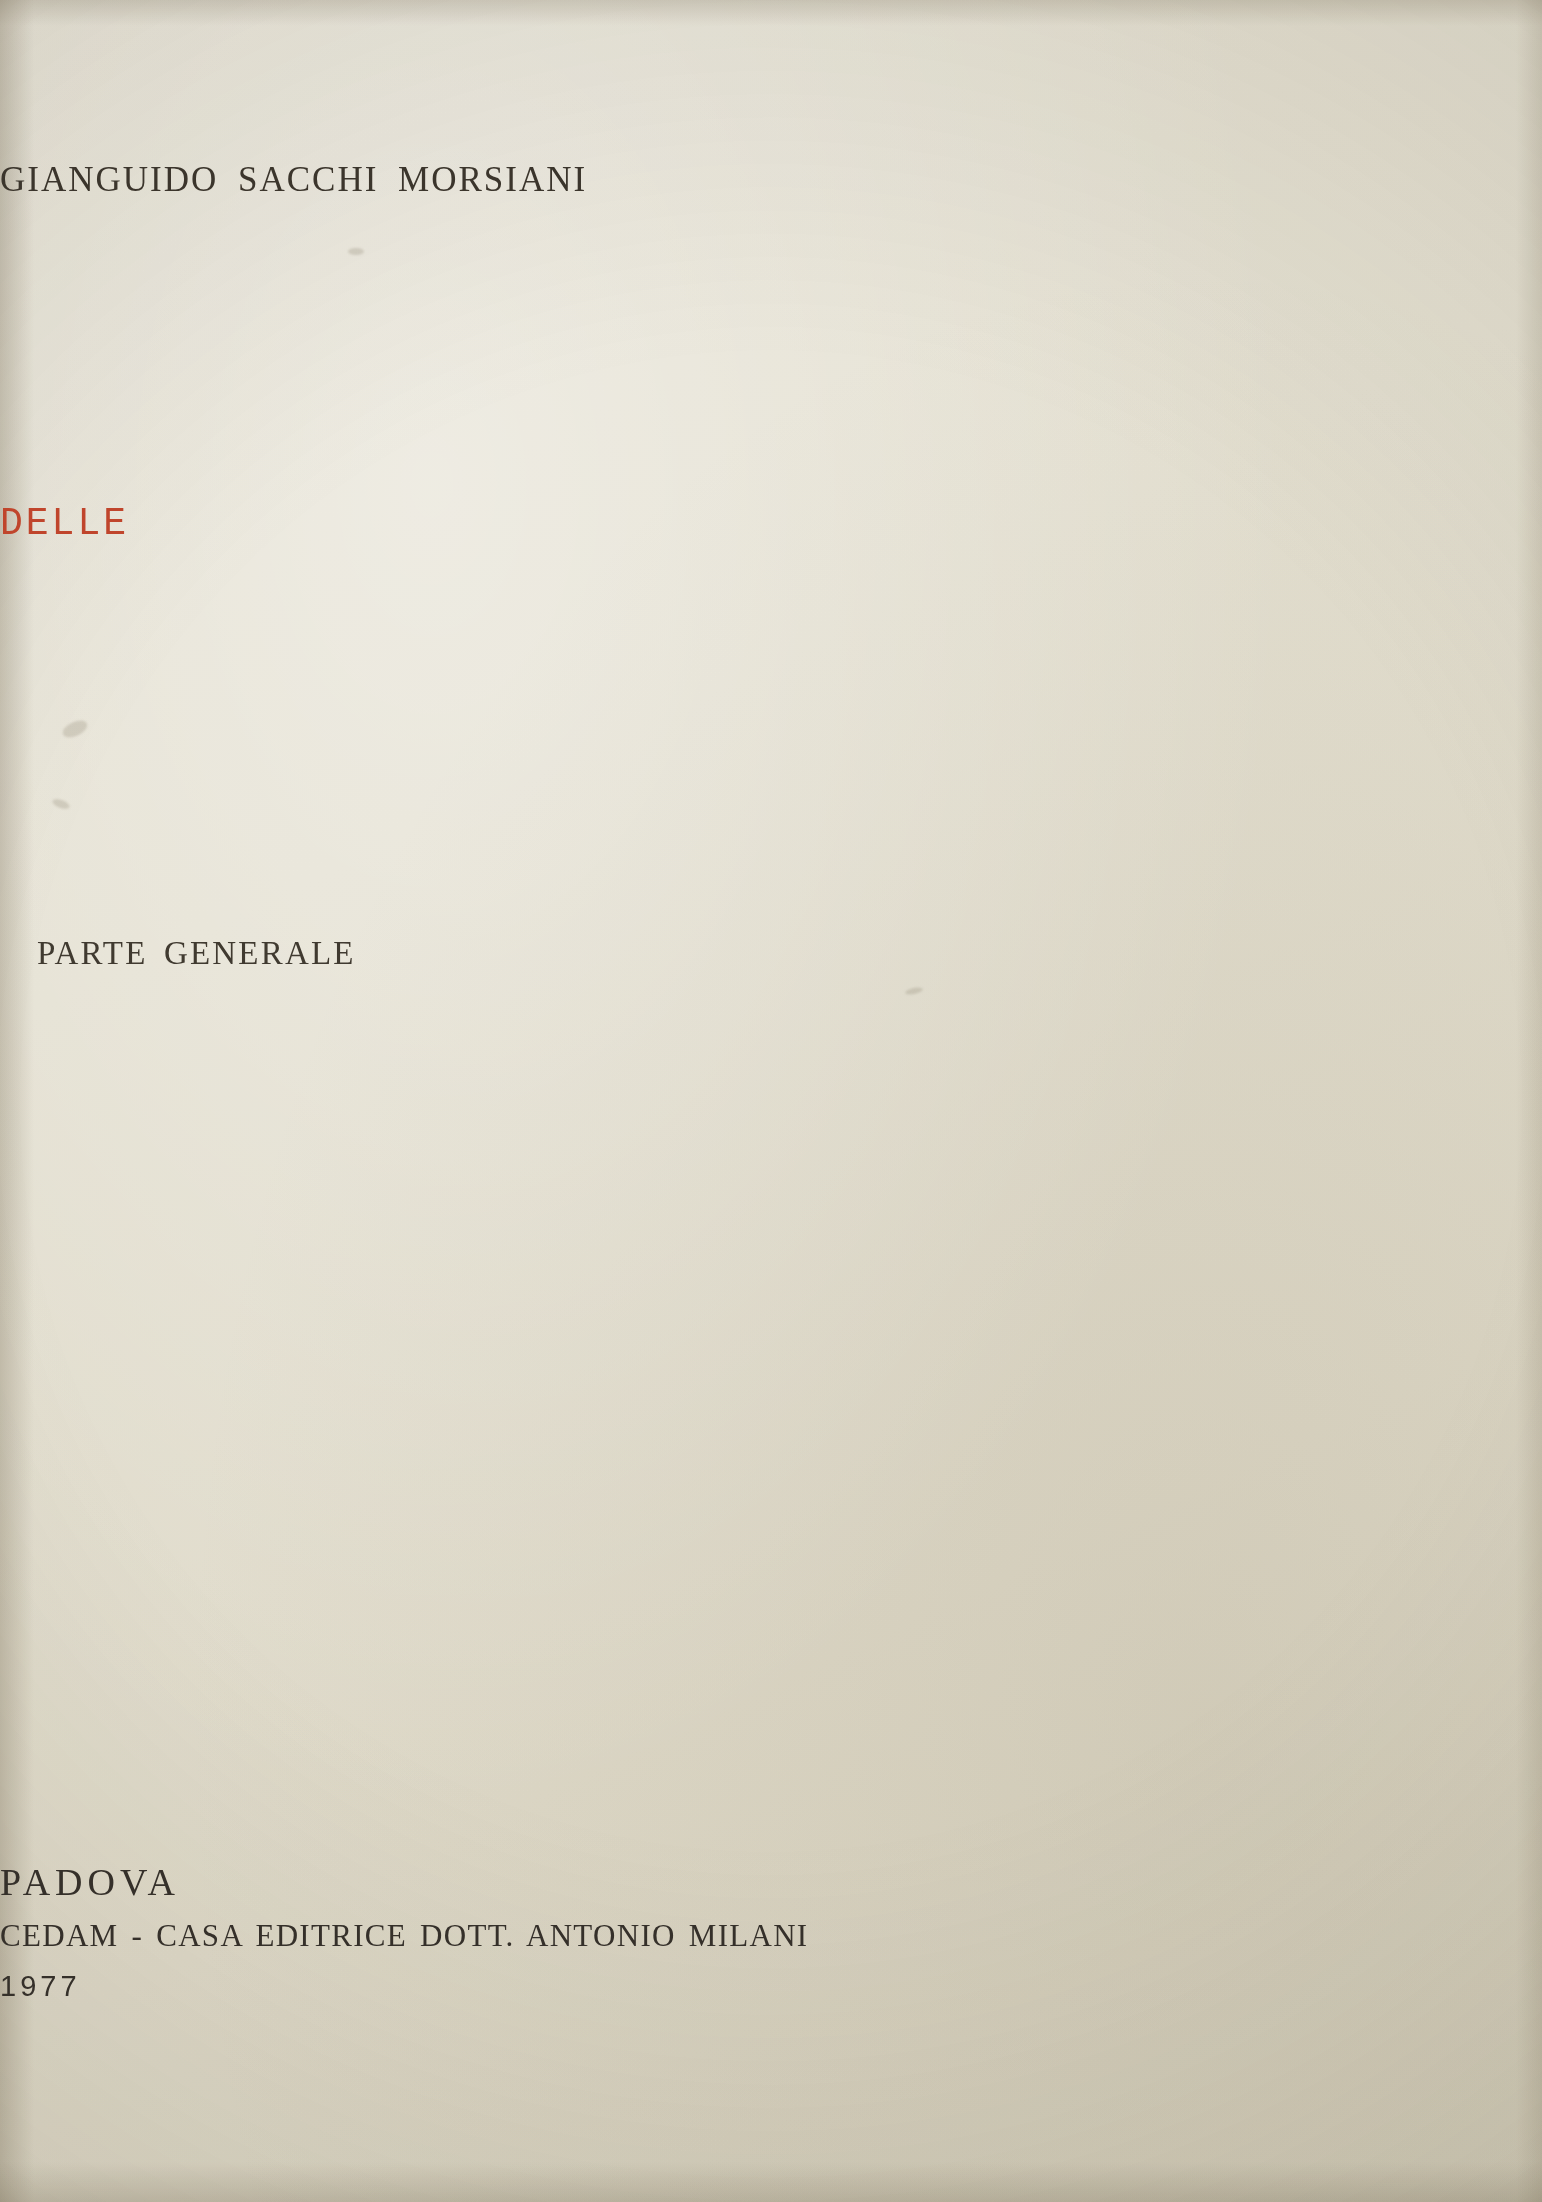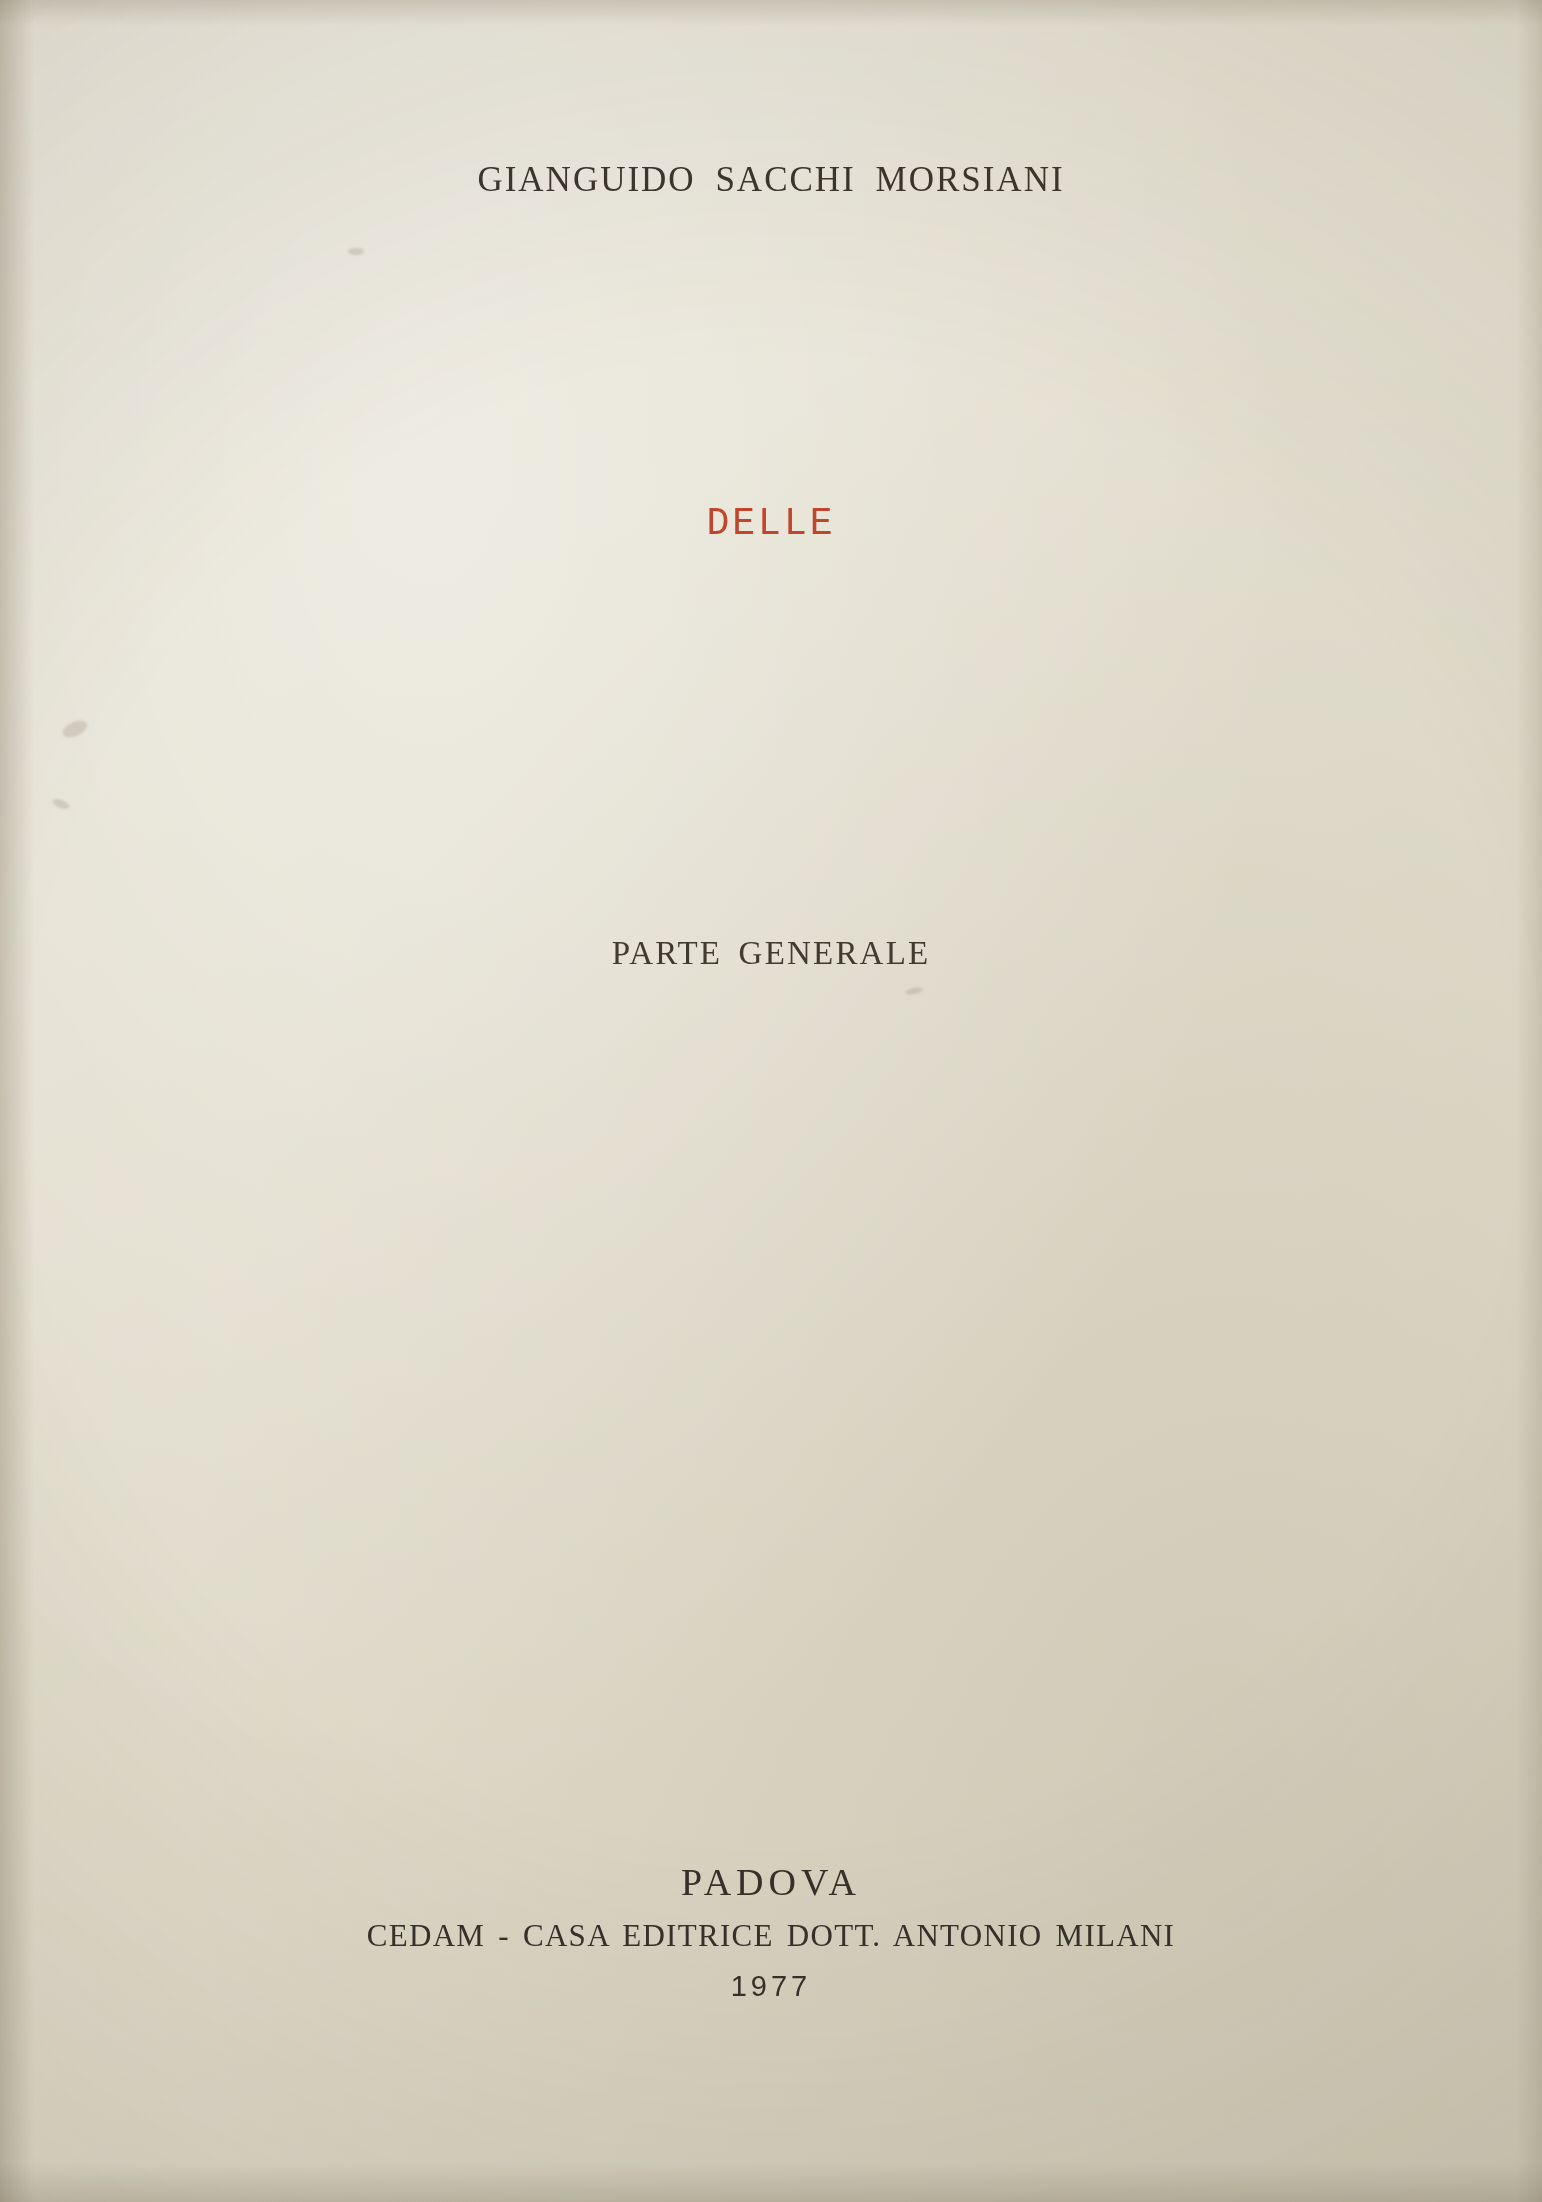--- a/index.html
+++ b/index.html
@@ -62,21 +62,20 @@
     width: 26px;
     background: linear-gradient(to left, rgba(120,108,84,0.18), rgba(120,108,84,0.0));
     pointer-events: none;
   }
 
   .content {
     position: relative;
     z-index: 2;
     width: 100%;
     height: 100%;
-    text-align: center;
   }
 
   .author {
     position: absolute;
     top: 160px;
     left: 0;
     right: 0;
     font-size: 35px;
     letter-spacing: 2.0px;
     color: #3b352c;
@@ -122,20 +121,21 @@
   .subtitle {
     position: absolute;
     top: 935px;
     left: 0;
     right: 0;
     font-size: 33px;
     letter-spacing: 2.2px;
     color: #403a30;
     font-family: "Liberation Serif", serif;
     word-spacing: 6px;
+    padding-left: 37px;
   }
 
   
   .logo {
     position: absolute;
     top: 1700px;
     left: 50%;
     transform: translateX(-50%);
     width: 122px;
     height: 148px;

